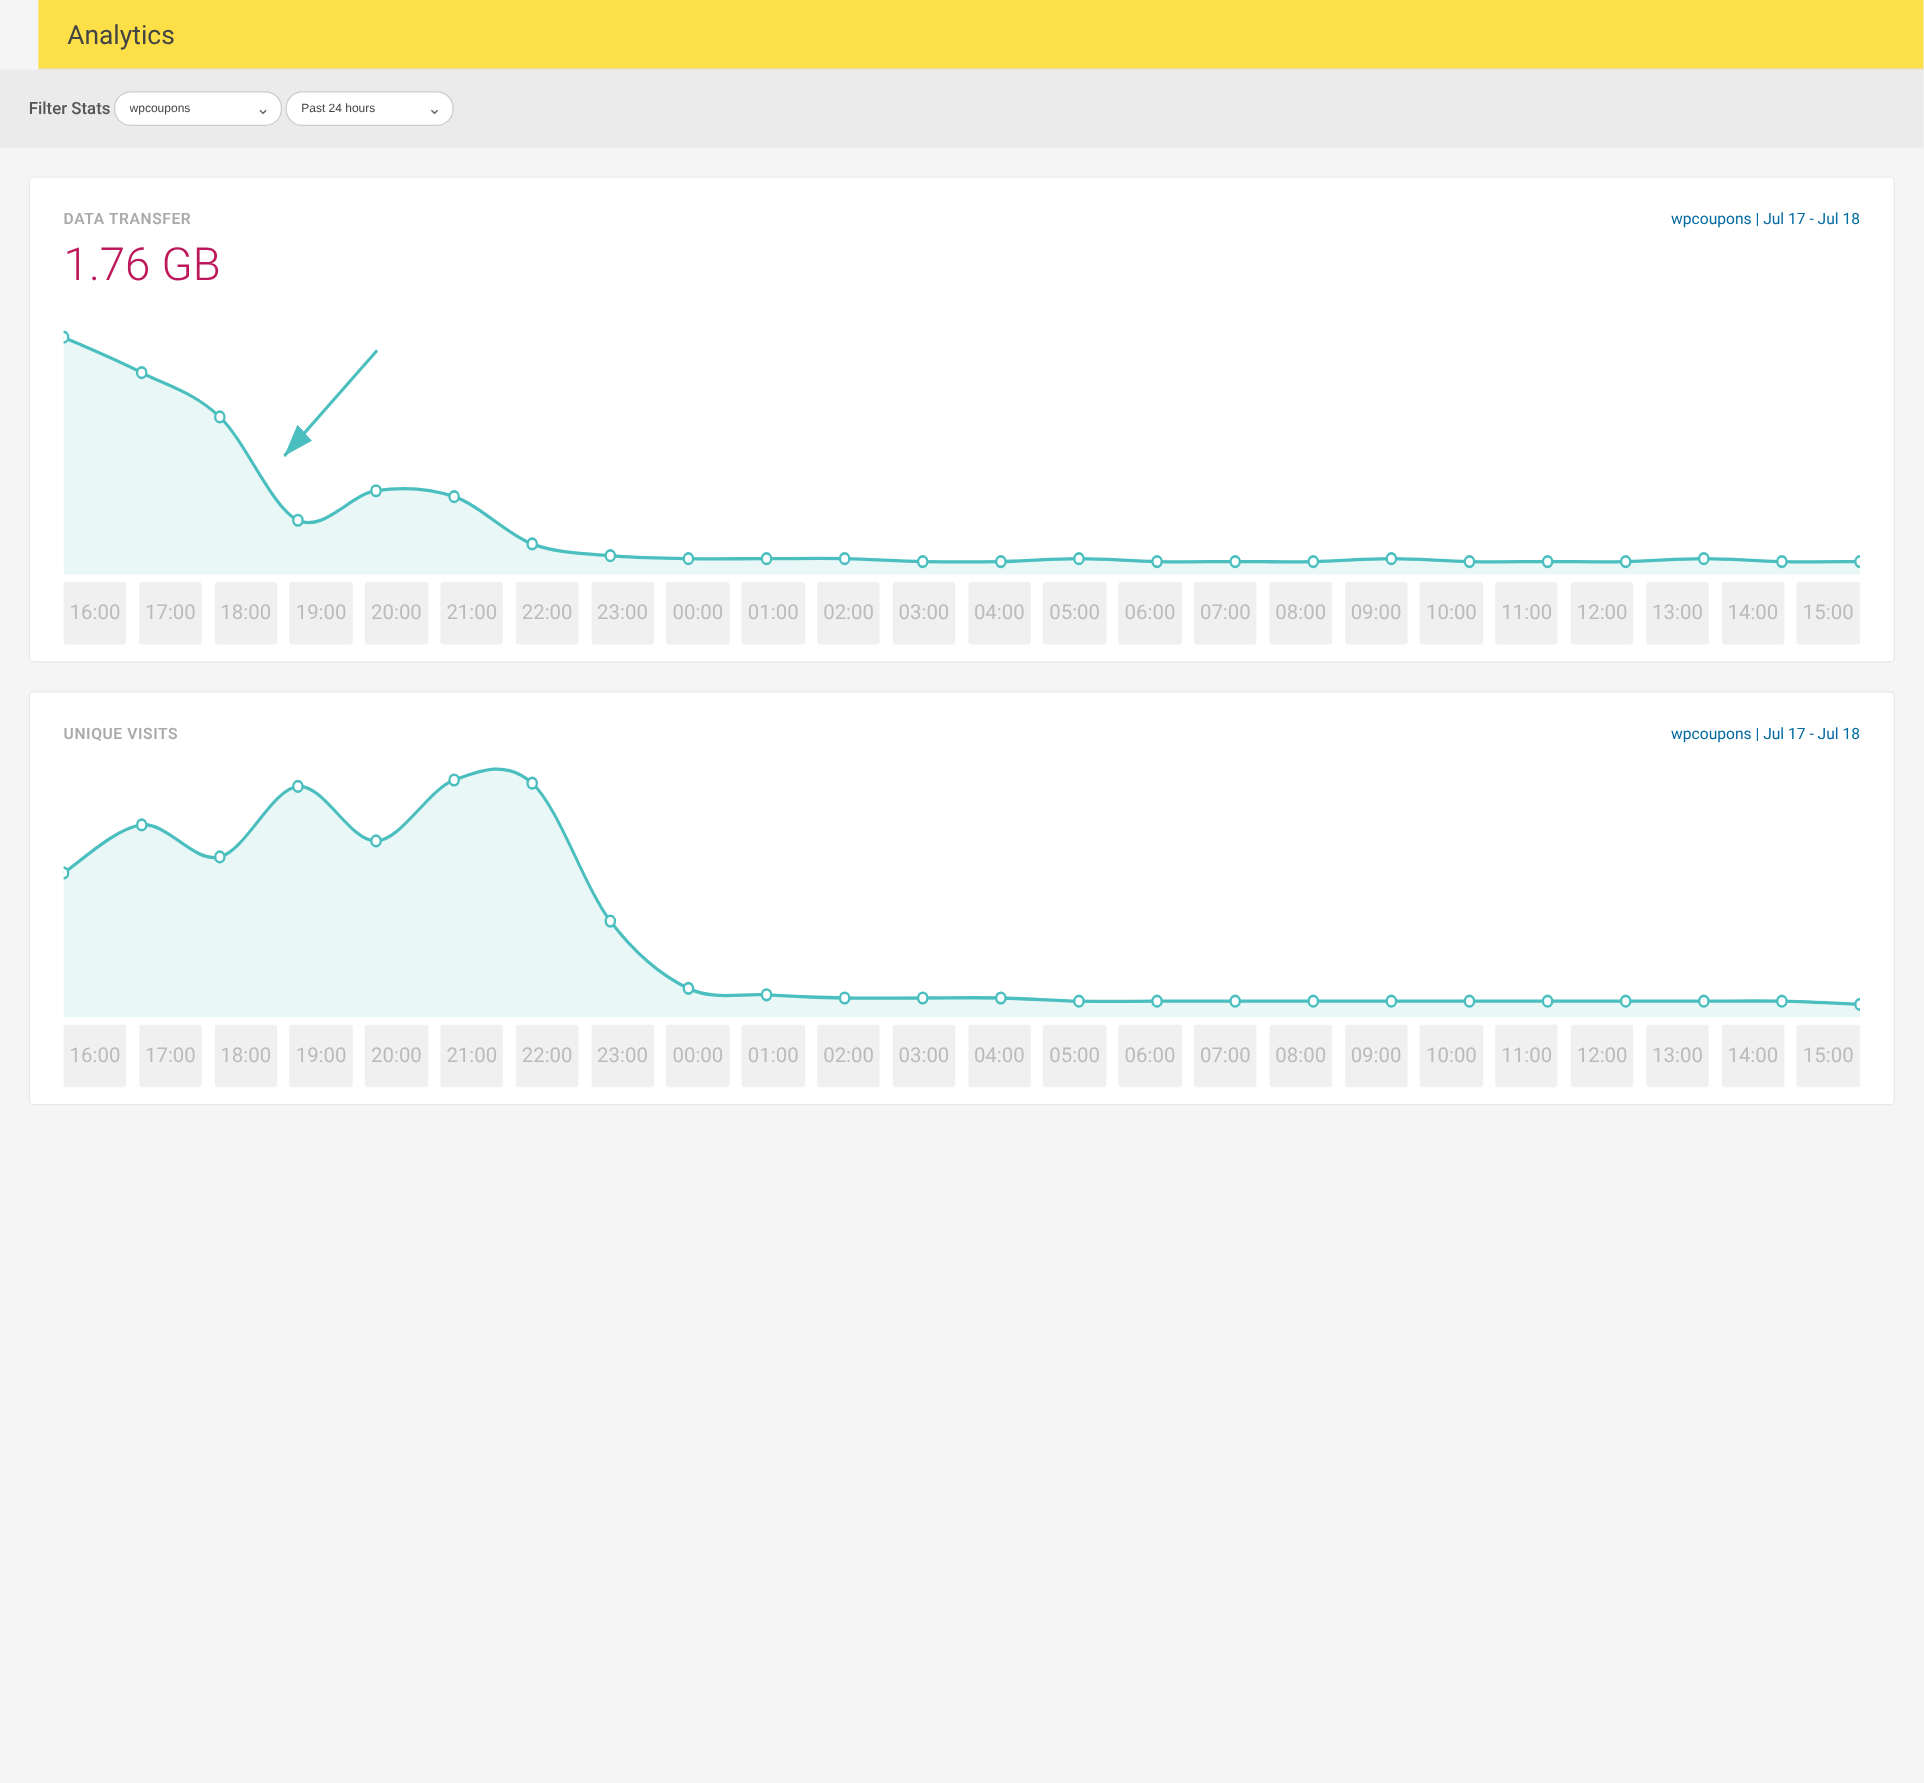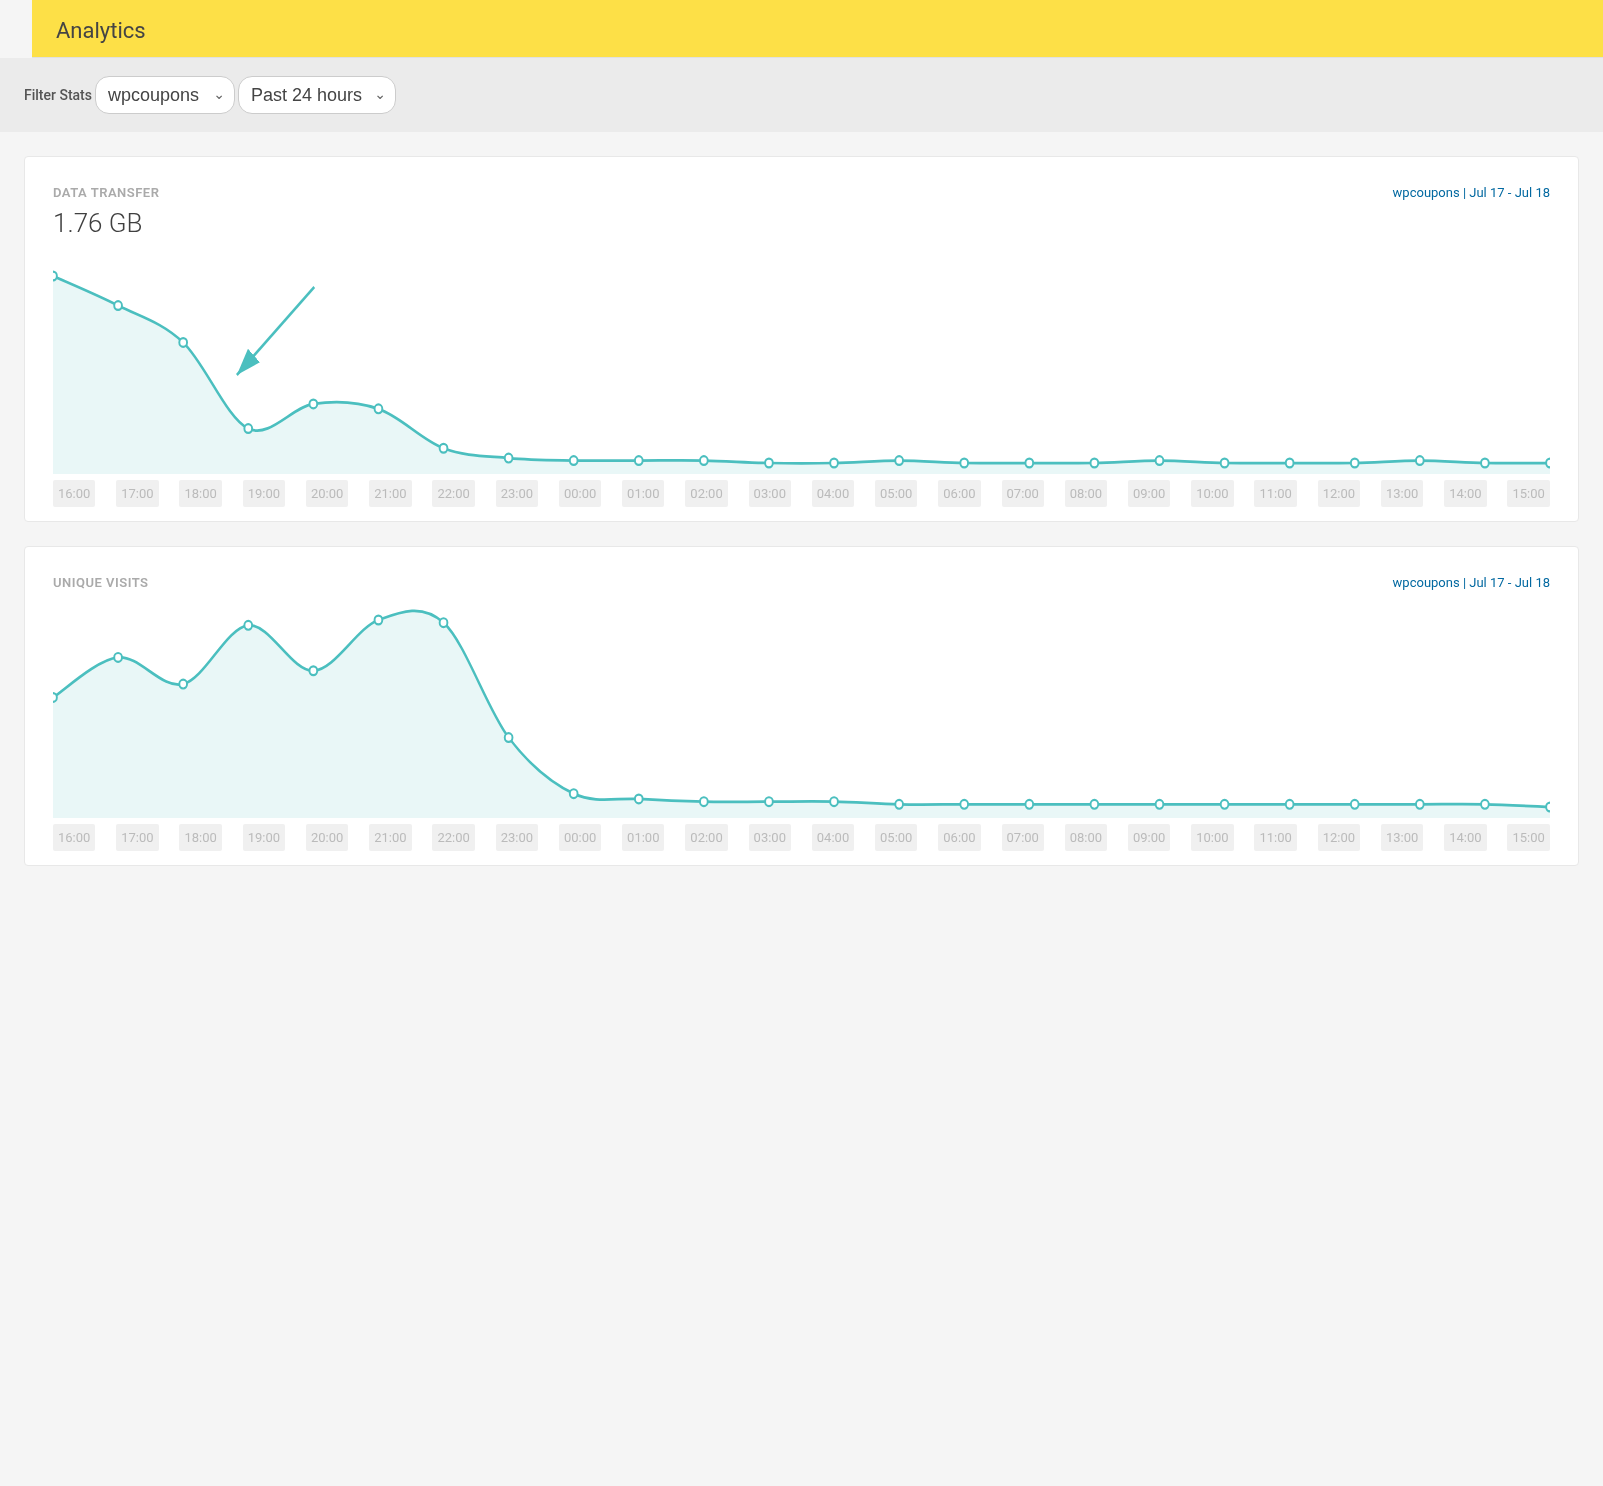--- a/index.html
+++ b/index.html
@@ -32,21 +32,21 @@
       color: #555;
       font-weight: 500;
     }
     .filter-select {
       appearance: none;
       -webkit-appearance: none;
       background: #fff;
       border: 1px solid #ccc;
       border-radius: 14px;
       padding: 8px 32px 8px 12px;
-      font-size: 18px;
+      font-size: 10px;
       color: #444;
       cursor: pointer;
       position: relative;
       min-width: 140px;
     }
     .select-wrapper {
       position: relative;
       display: inline-block;
     }
     .select-wrapper::after {
@@ -83,46 +83,46 @@
       font-weight: 600;
       color: #aaa;
       letter-spacing: 0.5px;
       text-transform: uppercase;
     }
     .chart-meta {
       font-size: 13px;
       color: #0369a1;
     }
     .chart-value {
-      font-size: 26px;
+      font-size: 38px;
       font-weight: 300;
-      color: #404040;
+      color: #be185d;
       margin-bottom: 16px;
     }
     .chart-area {
       width: 100%;
       height: 220px;
       position: relative;
     }
     svg.chart-svg {
       width: 100%;
       height: 100%;
     }
     .time-axis {
       display: flex;
       justify-content: space-between;
       padding: 6px 0 14px;
       border-top: none;
     }
     .time-label {
-      font-size: 13px;
+      font-size: 17px;
       color: #bbb;
       text-align: center;
       background: #f0f0f0;
-      padding: 6px 5px;
+      padding: 16px 5px;
       border-radius: 2px;
       min-width: 36px;
     }
   </style>
 </head>
 <body>
 
 <div class="page-header">
   <h1 class="page-title">Analytics</h1>
 </div>

